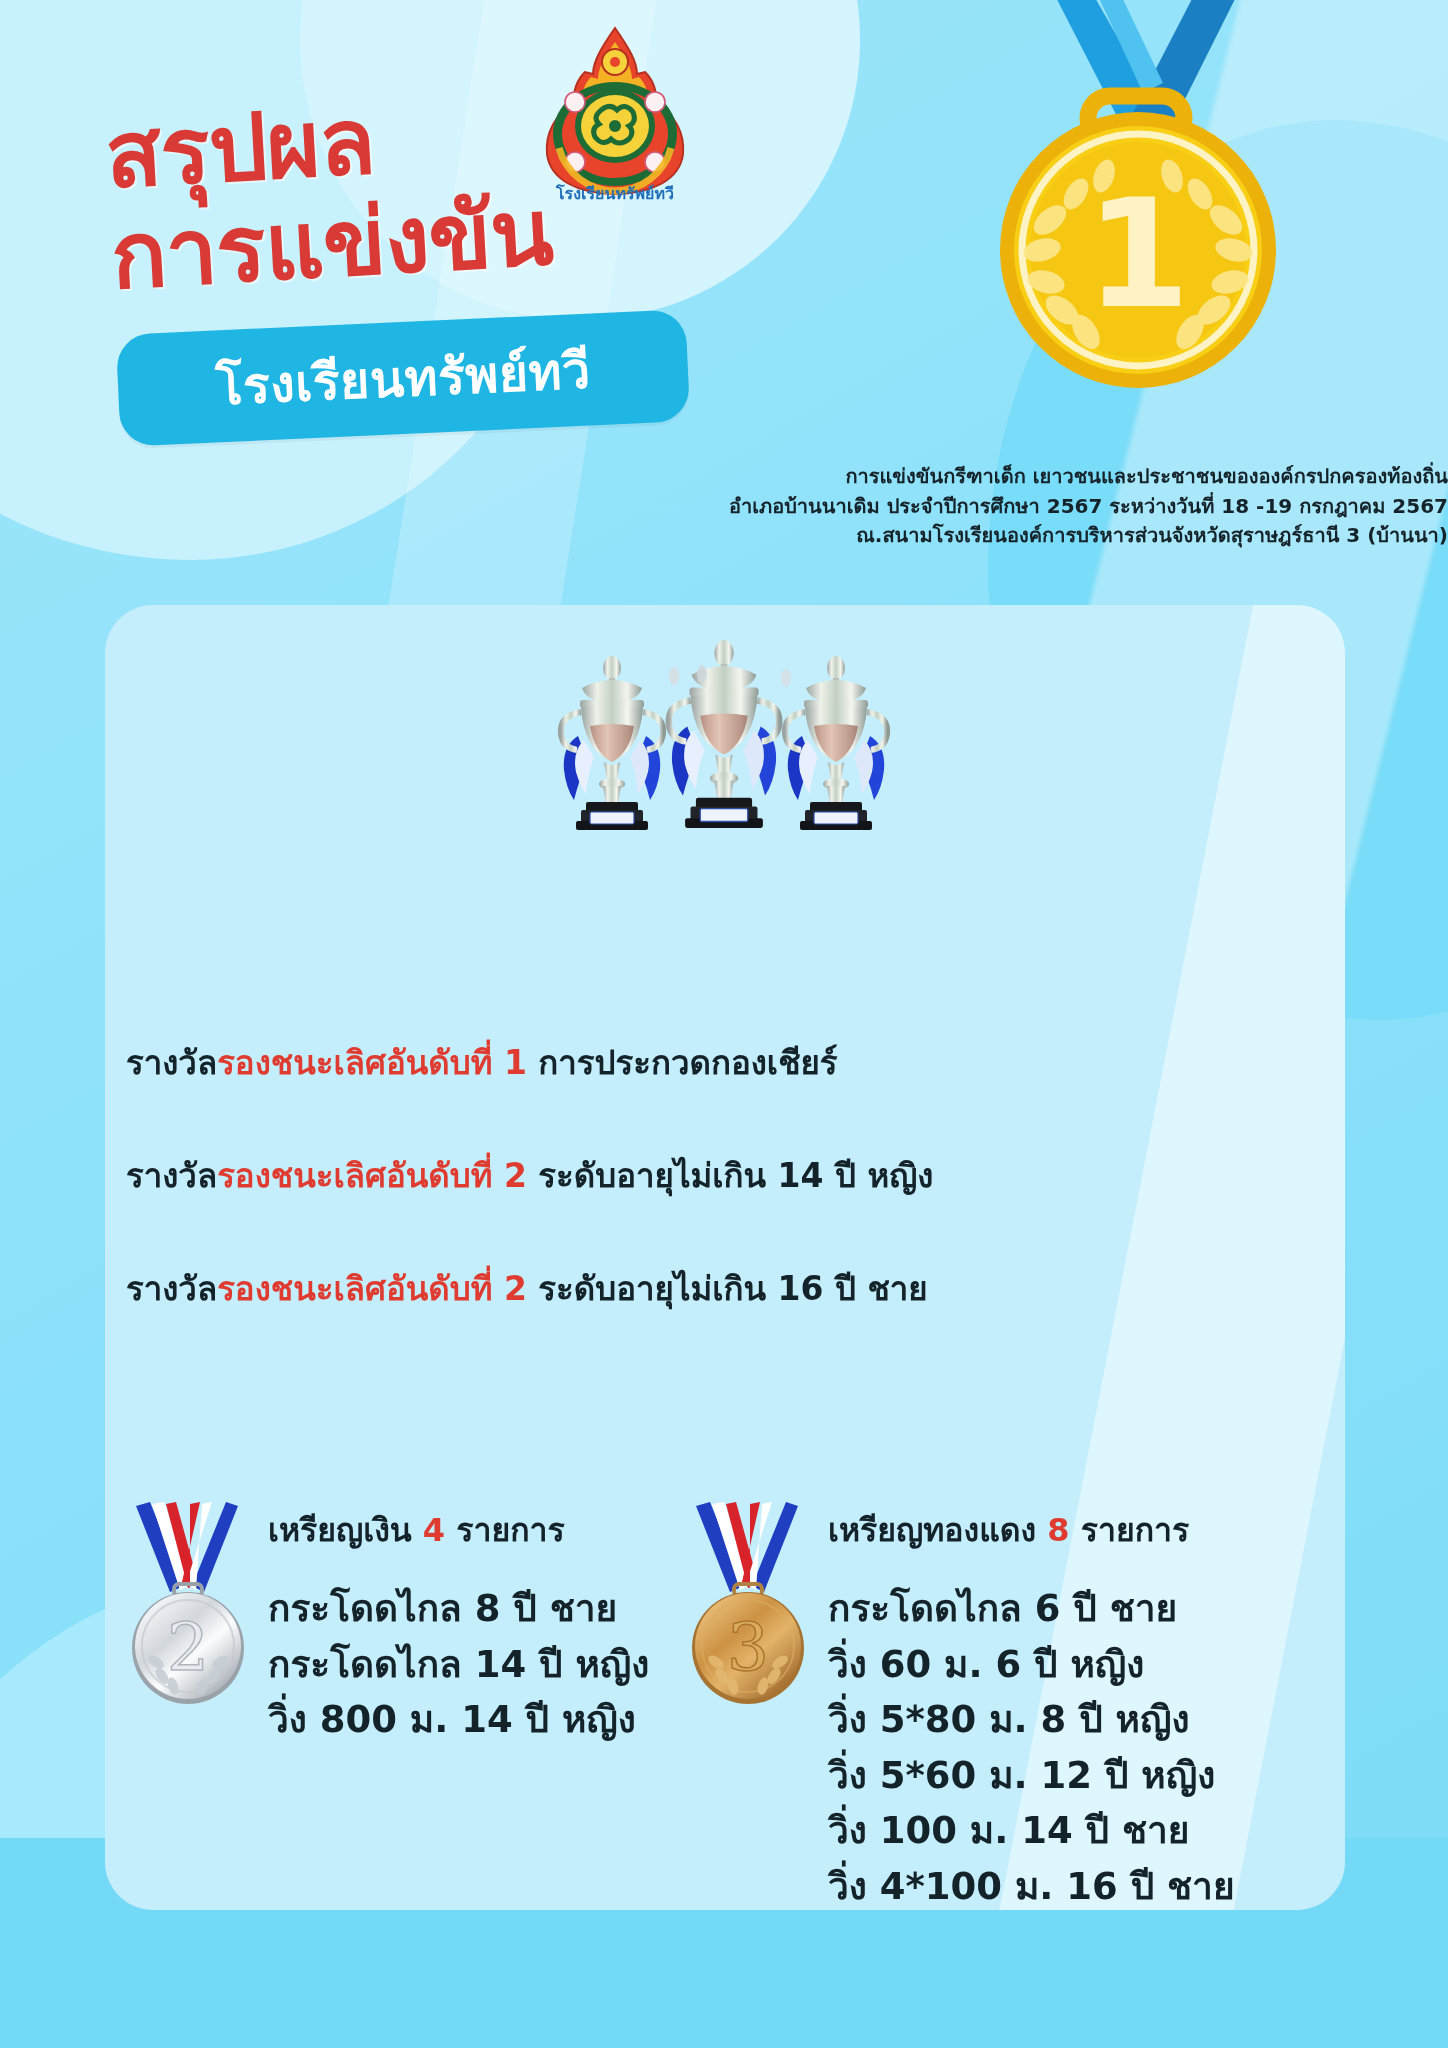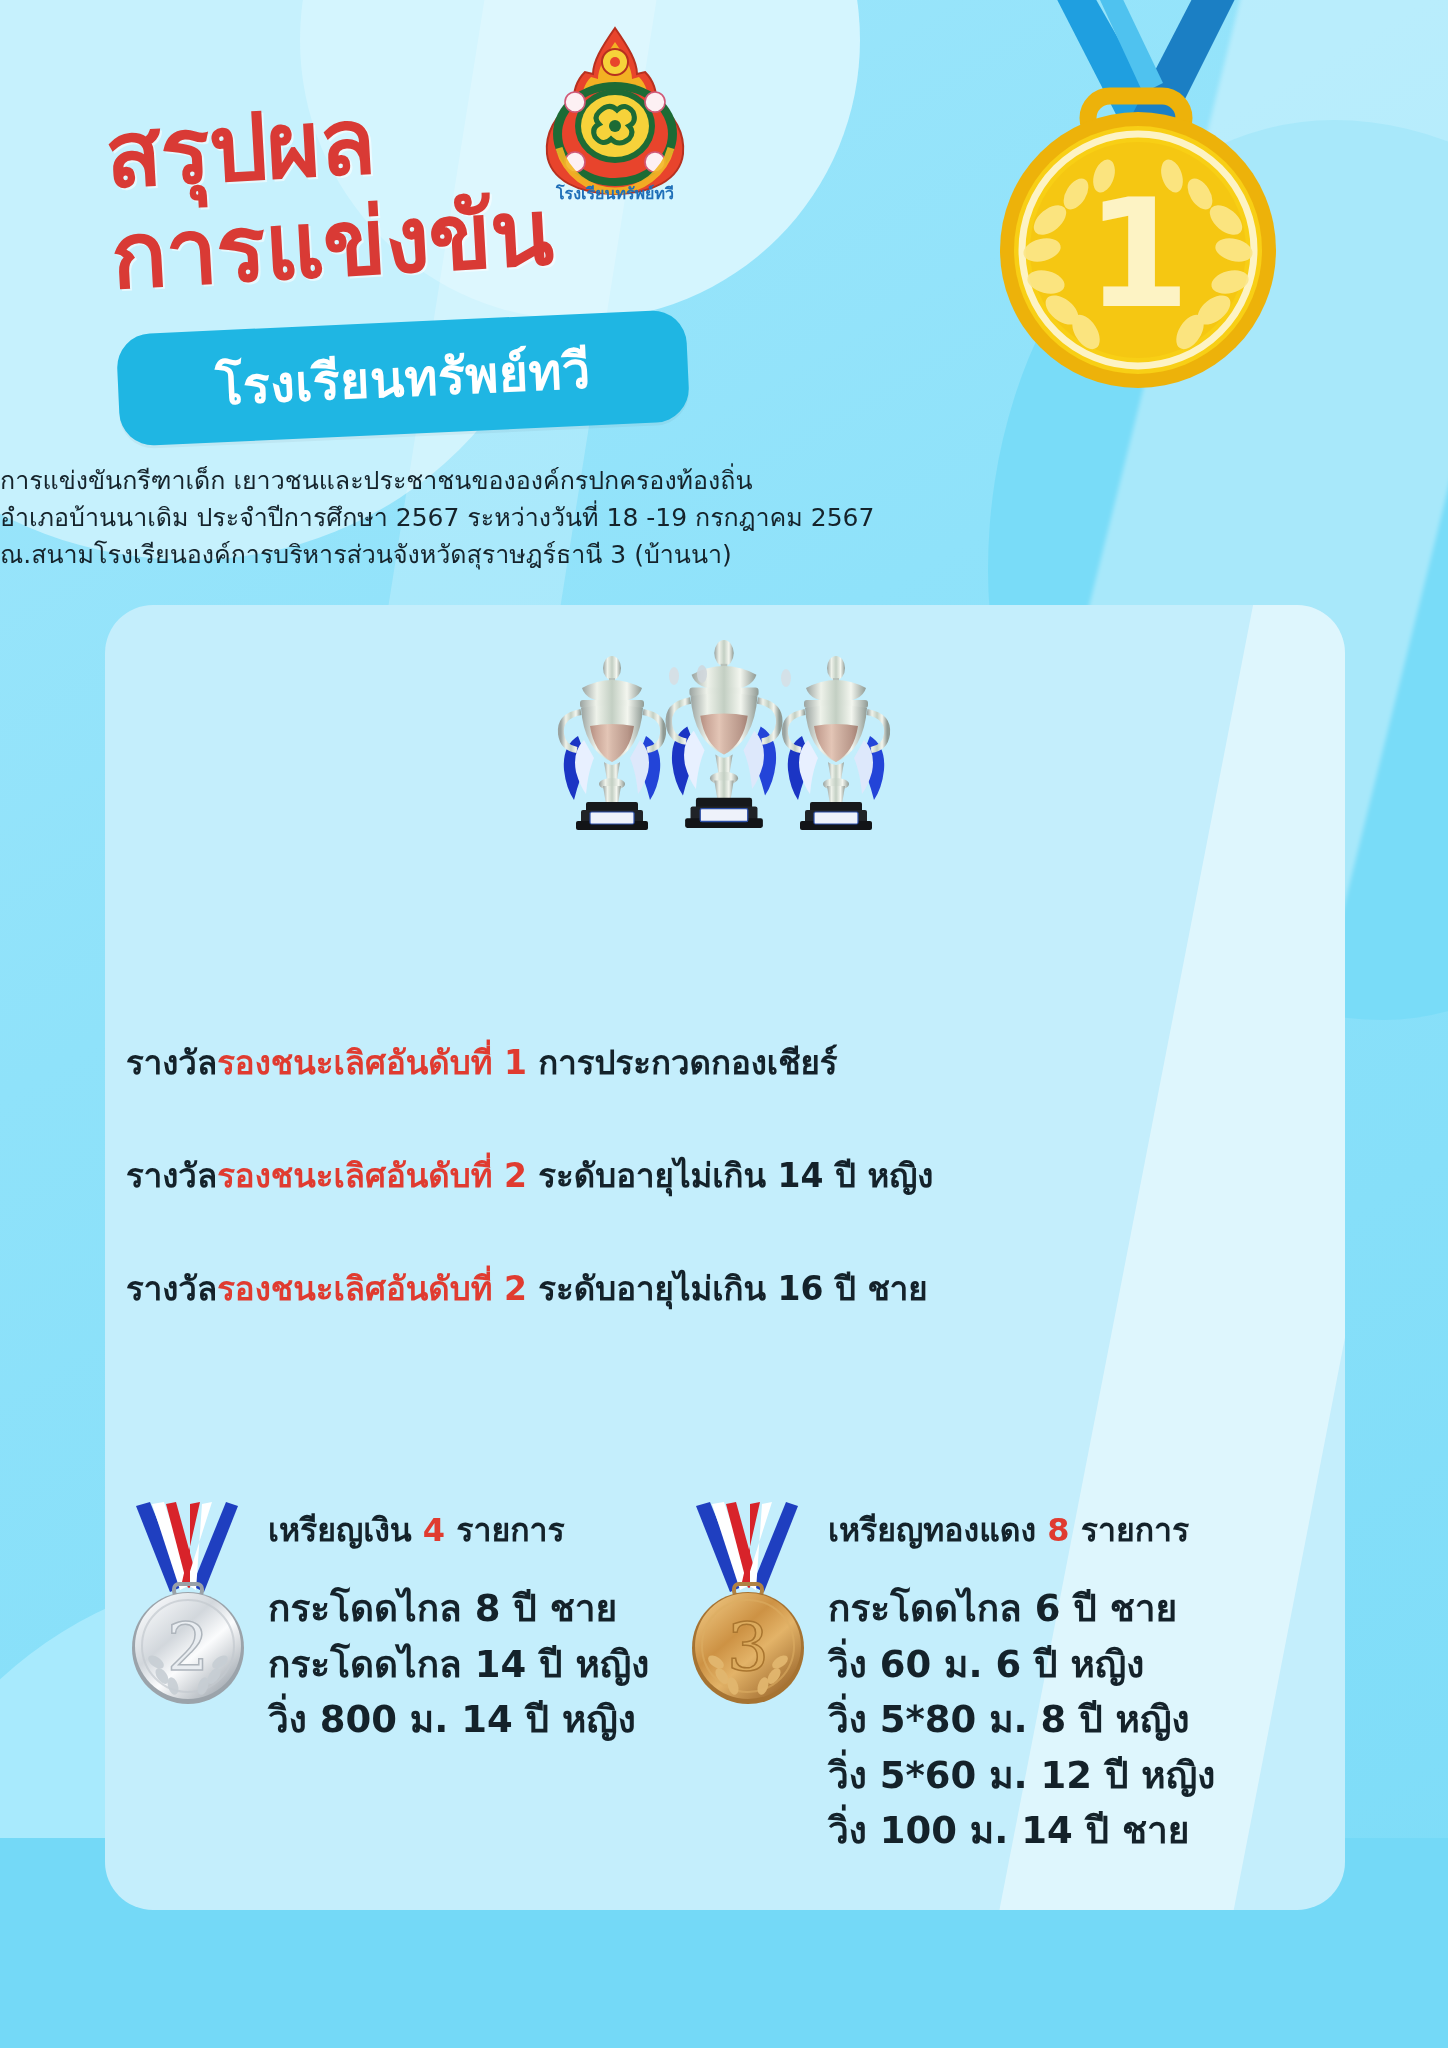--- a/index.html
+++ b/index.html
@@ -129,24 +129,24 @@
     font-size: 50px;
     font-weight: 700;
     letter-spacing: 0.5px;
   }
 
   
   .description {
     position: absolute;
     left: 0; top: 462px;
     width: 100%;
-    text-align: left;
+    text-align: right;
     color: #15232b;
-    font-size: 25px;
-    font-weight: 400;
+    font-size: 20px;
+    font-weight: 700;
     line-height: 1.48;
     z-index: 6;
   }
   .description div { white-space: nowrap; }
 
   
   .card {
     position: absolute;
     left: 105px; top: 605px;
     width: 1240px; height: 1305px;
@@ -478,18 +478,19 @@
       </div>
       <div class="medal-texts">
         <div class="medal-heading">
           <span>เหรียญทองแดง </span><span class="medal-count">8</span><span> รายการ</span>
         </div>
         <div class="medal-item">กระโดดไกล 6 ปี ชาย</div>
         <div class="medal-item">วิ่ง 60 ม. 6 ปี หญิง</div>
         <div class="medal-item">วิ่ง 5*80 ม. 8 ปี หญิง</div>
         <div class="medal-item">วิ่ง 5*60 ม. 12 ปี หญิง</div>
         <div class="medal-item">วิ่ง 100 ม. 14 ปี ชาย</div>
+        <div class="medal-item">วิ่ง 4*100 ม. 16 ปี ชาย</div>
       </div>
     </div>
 
   </div>
 
 </div>
 
 </body></html>

